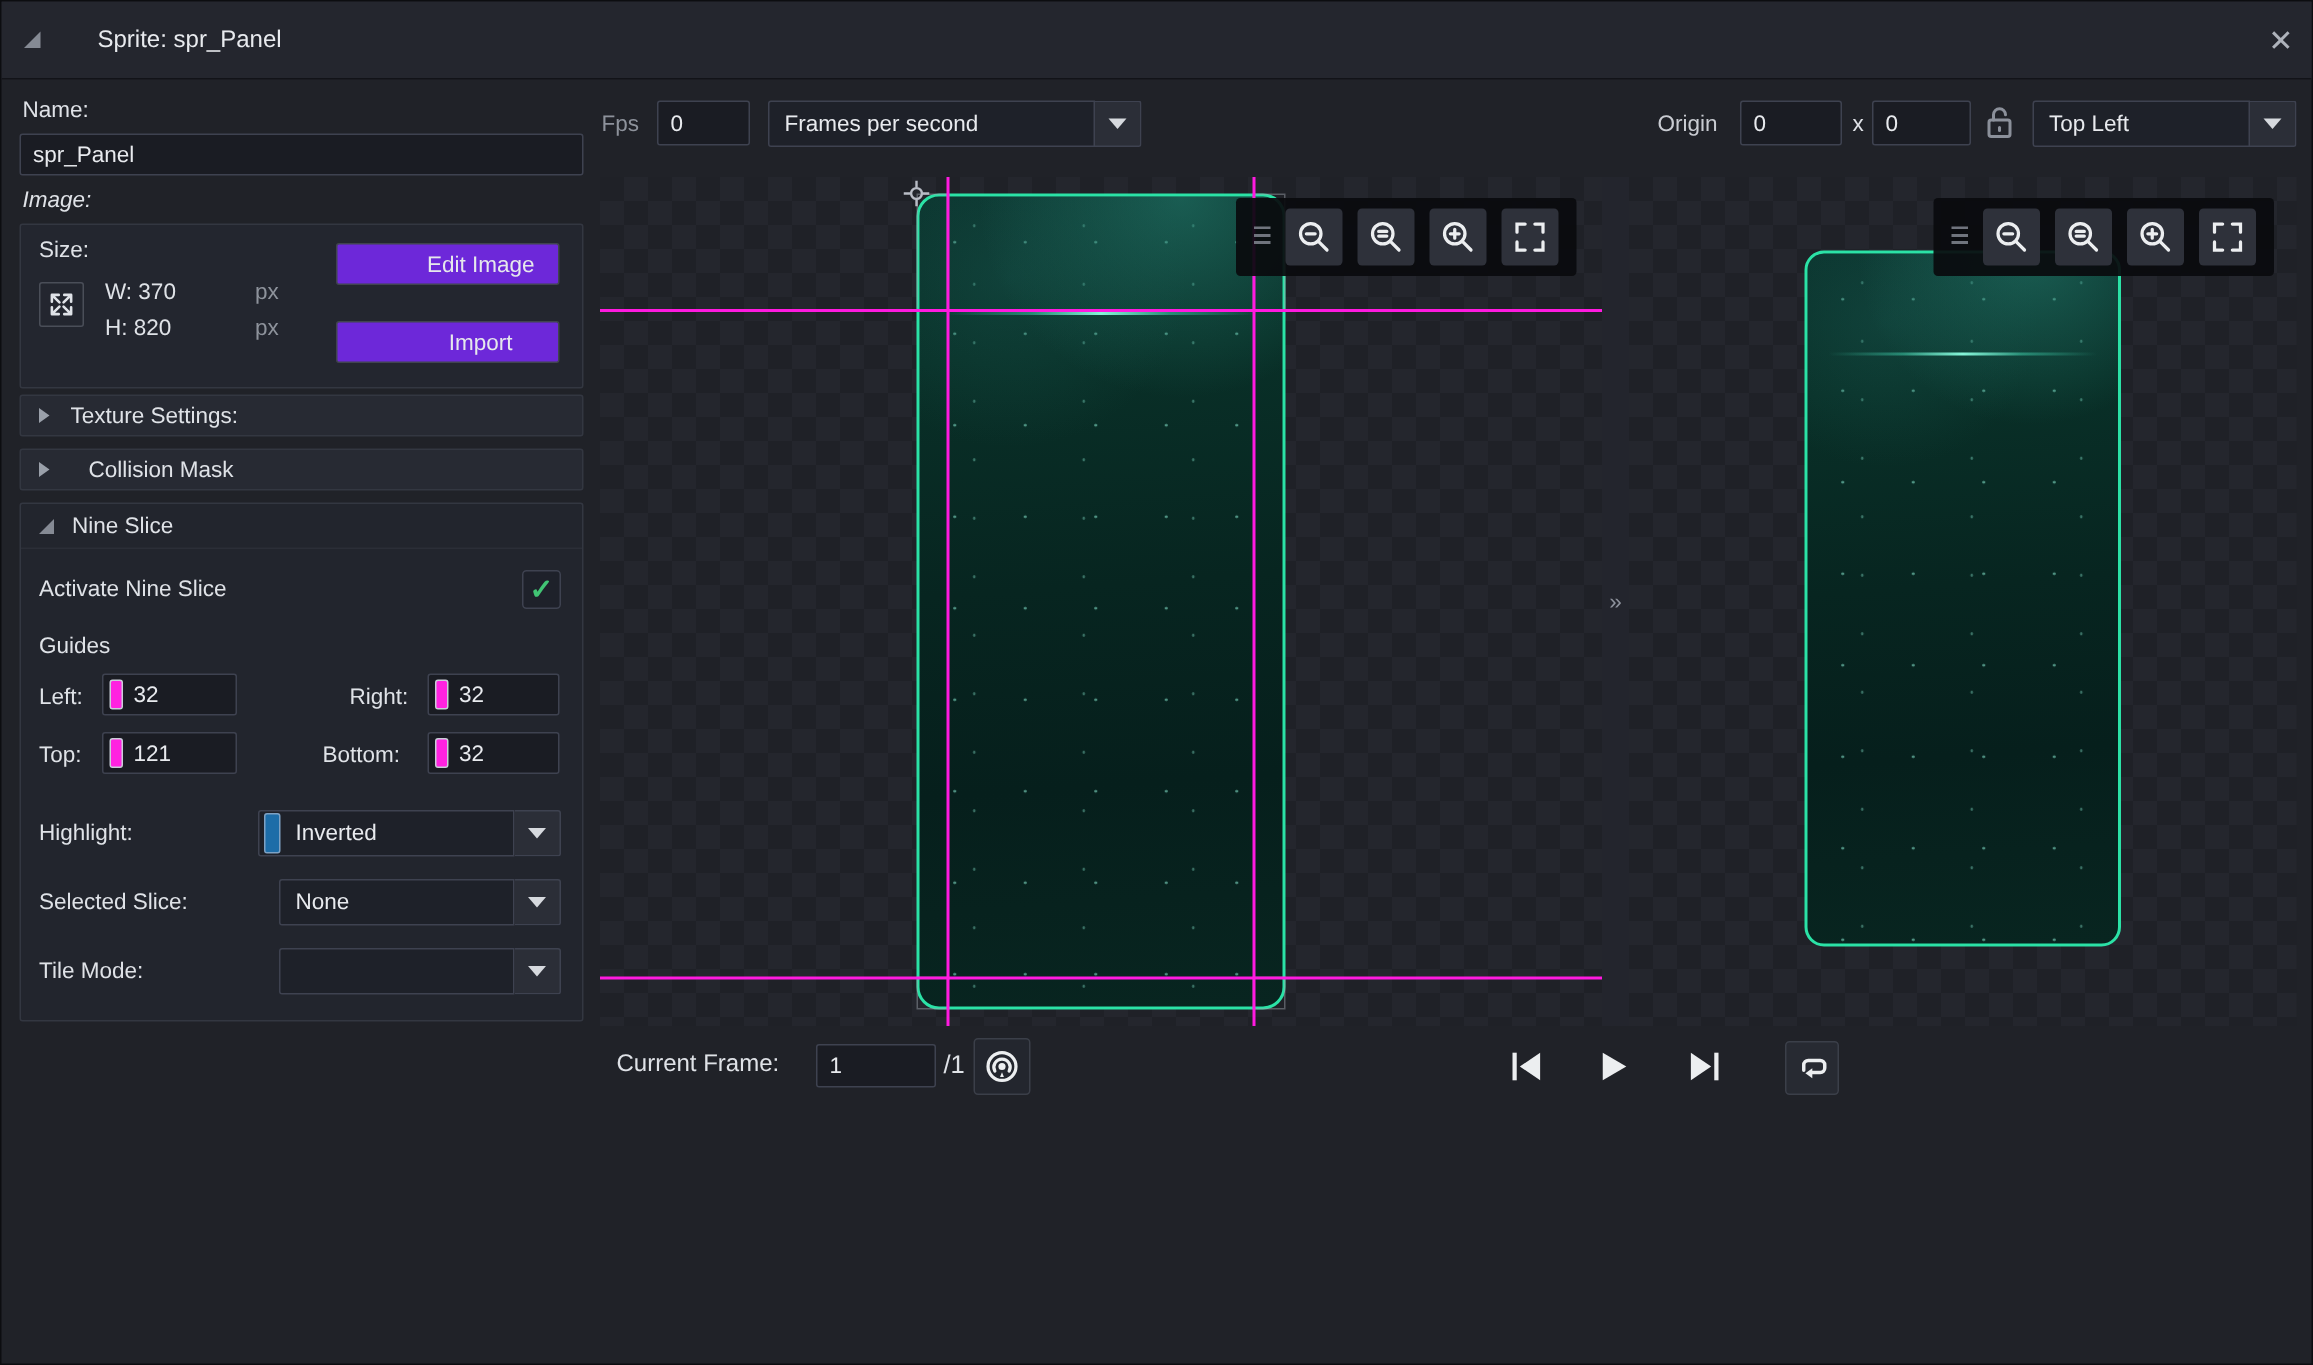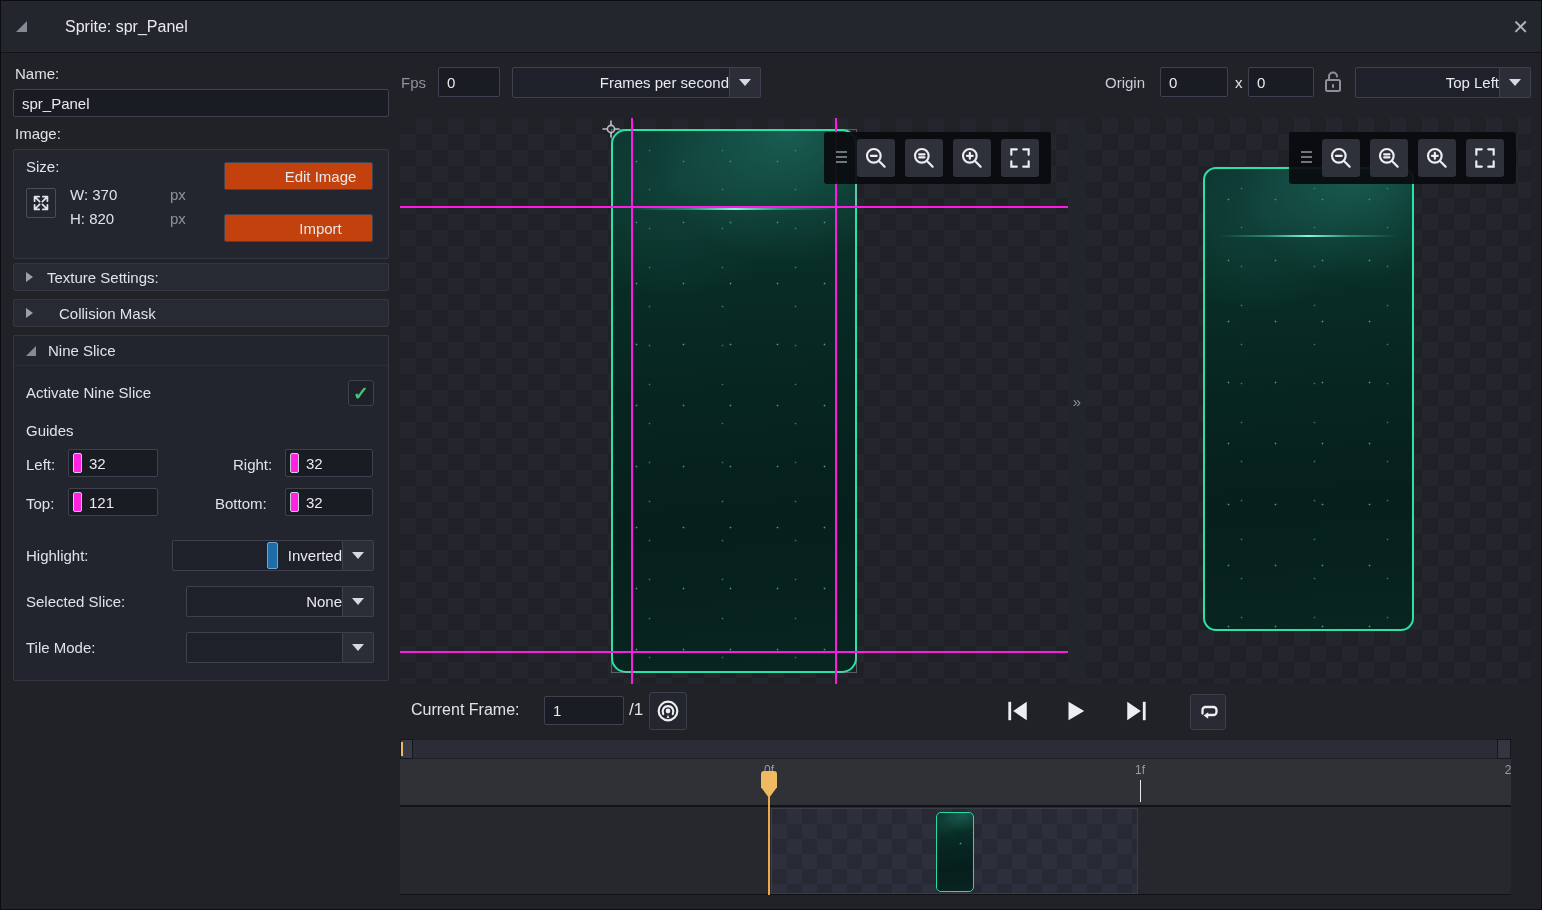--- a/index.html
+++ b/index.html
@@ -12,27 +12,27 @@
   .titlebar{position:absolute;left:0;top:0;width:1542px;height:52px;background:#24262e;
     border-bottom:1px solid #121318;display:flex;align-items:center;}
   .title-text{font-size:16px;color:#e8eaee;margin-left:38px;}
   .tri-expanded{width:0;height:0;border-bottom:11px solid #858a94;border-left:11px solid transparent;}
   .close-x{position:absolute;right:14px;top:14px;font-size:20px;color:#aeb2bb;cursor:default;}
   
   .lbl{font-size:15px;color:#dfe2e7;white-space:nowrap;}
   .lbl-gray{font-size:15px;color:#8d929b;white-space:nowrap;}
   .inp{background:#1a1c23;border:1px solid #3e4250;border-radius:2px;color:#e8eaee;
     font-size:15px;padding:0 8px;font-family:"Liberation Sans",sans-serif;outline:none;}
-  .btn{background:#c2410c;border:1px solid #41454f;border-radius:2px;color:#e6e8ec;
+  .btn{background:#6d28d9;border:1px solid #41454f;border-radius:2px;color:#e6e8ec;
     font-size:15px;display:flex;align-items:center;justify-content:center;padding-left:44px;}
   .groupbox{background:#23262f;border:1px solid #333741;border-radius:2px;}
   .sectionbar{background:#272a33;border:1px solid #333741;border-radius:2px;display:flex;align-items:center;}
   .tri-right{width:0;height:0;border-left:7px solid #9aa0aa;border-top:5px solid transparent;border-bottom:5px solid transparent;}
   .drop{background:#1e2129;border:1px solid #3e4250;border-radius:2px 0 0 2px;display:flex;align-items:center;
-    font-size:15px;color:#e8eaee;padding-left:10px;justify-content:flex-end;}
+    font-size:15px;color:#e8eaee;padding-left:10px;}
   .arrowbtn{background:#2b2e37;border:1px solid #3e4250;border-left:none;border-radius:0 2px 2px 0;
     display:flex;align-items:center;justify-content:center;}
   .tri-down{width:0;height:0;border-top:7px solid #d6d9de;border-left:6px solid transparent;border-right:6px solid transparent;}
   .swatch-magenta{width:9px;height:20px;background:#ff22e0;border:1px solid #c9ced8;border-radius:2px;flex:0 0 auto;}
   .swatch-blue{width:11px;height:27px;background:#1d6da8;border:1px solid #7ea2c4;border-radius:2px;flex:0 0 auto;}
   .checkbox{background:#1e212a;border:1px solid #3e4250;border-radius:3px;display:flex;align-items:center;justify-content:center;
     color:#41c474;font-size:19px;font-weight:bold;}
   
   .checker{background-color:#1f2127;
     background-image:linear-gradient(45deg,#24262d 25%,transparent 25%,transparent 75%,#24262d 75%),
@@ -80,21 +80,21 @@
 <div class="window">
 
   <div class="titlebar">
     <span class="tri-expanded" style="margin-left:15px;"></span>
     <span class="title-text">Sprite: spr_Panel</span>
     <span class="close-x">✕</span>
   </div>
 
   <span class="lbl abs" style="left:14px;top:64px;text-align:right;">Name:</span>
   <input class="inp abs" style="left: 12px; top: 88px; width: 376px; height: 28px;" value="spr_Panel">
-  <span class="lbl abs" style="left:14px;top:124px;">Image:</span>
+  <span class="lbl abs" style="left:14px;top:124px;font-style:italic;">Image:</span>
 
   <div class="groupbox abs" style="left:12px;top:148px;width:376px;height:110px;">
     <span class="lbl abs" style="left:12px;top:8px;">Size:</span>
     <div class="abs" style="left:12px;top:38px;width:30px;height:30px;border:1px solid #4a4e58;border-radius:2px;display:flex;align-items:center;justify-content:center;">
       <svg width="22" height="22" viewBox="0 0 24 24" fill="none" stroke="#dfe2e7" stroke-width="1.9" stroke-linecap="round" stroke-linejoin="round">
         <path d="M10.5 10.5 5 5M5 10V5h5M13.5 10.5 19 5M14 5h5v5M10.5 13.5 5 19M5 14v5h5M13.5 13.5 19 19M19 14v5h-5"></path>
       </svg>
     </div>
     <span class="lbl abs" style="left:56px;top:36px;"><span>W:</span>&nbsp;<span>370</span></span>
     <span class="lbl-gray abs" style="left:156px;top:36px;">px</span>
@@ -313,38 +313,14 @@
         <rect x="17.4" y="3.5" width="2.6" height="17"></rect>
     </svg>
   </div>
   <div class="pbtn pbtn-box abs" style="left:1189px;top:693px;">
     <svg width="24" height="24" viewBox="0 0 24 24" fill="none" stroke="#eceef0" stroke-width="2.3" stroke-linecap="round" stroke-linejoin="round">
       <path d="M6.5 13.5V10a3 3 0 0 1 3-3h8a3 3 0 0 1 3 3v2a3 3 0 0 1-3 3h-6"></path>
       <polygon points="12.2,12.2 12.2,18.8 7.6,15.5" fill="#eceef0" stroke="none"></polygon>
     </svg>
   </div>
 
-  <div class="abs" style="left:399px;top:737px;width:1111px;height:158px;">
-
-    <div class="tl-rail" style="left:0;top:2px;width:1111px;height:18px;"></div>
-    <div class="abs" style="left:0;top:1px;width:13px;height:20px;background:#383b45;border:1px solid #16171c;">
-      <span style="position:absolute;left:0;top:2px;width:2px;height:14px;background:#f0ba60;"></span>
-    </div>
-    <div class="abs" style="left:1097px;top:1px;width:14px;height:20px;background:#34363f;border:1px solid #16171c;"></div>
-
-    <div class="ruler" style="left:0;top:21px;width:1111px;height:48px;">
-      <span class="tick-lbl" style="left:369px;top:4px;">0f</span>
-      <span class="tick-lbl" style="left:740px;top:4px;">1f</span>
-      <span style="position:absolute;left:740px;top:21px;width:1px;height:22px;background:#e6e8ec;"></span>
-      <span class="tick-lbl" style="left:1108px;top:4px;">2</span>
-    </div>
-
-    <div class="playflag" style="left:361px;top:33px;"></div>
-    <div class="playline" style="left:368px;top:59px;height:98px;"></div>
-
-    <div class="abs" style="left:0;top:69px;width:1111px;height:88px;background:#26282e;border-bottom:1px solid #101114;">
-      <div class="cell-checker abs" style="left:371px;top:1px;width:367px;height:86px;border:1px solid #3a3d47;">
-        <div class="sprite-fill" style="position:absolute;left:164px;top:3px;width:38px;height:80px;border:1px solid #29dba0;border-radius:5px;"></div>
-      </div>
-    </div>
-  </div>
 
 </div>
 
 </body></html>

